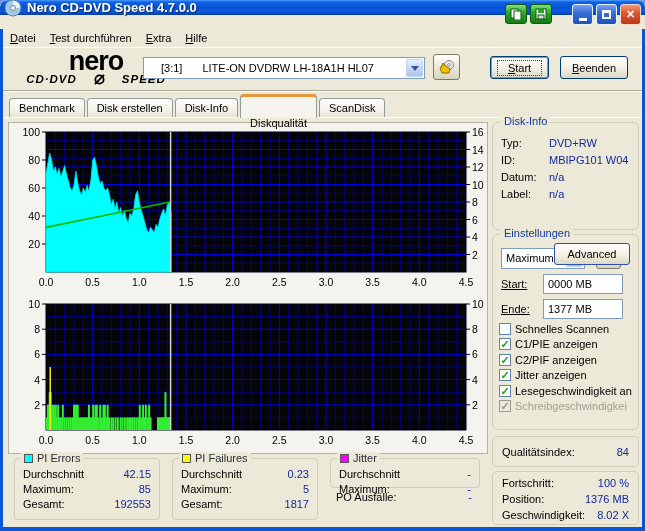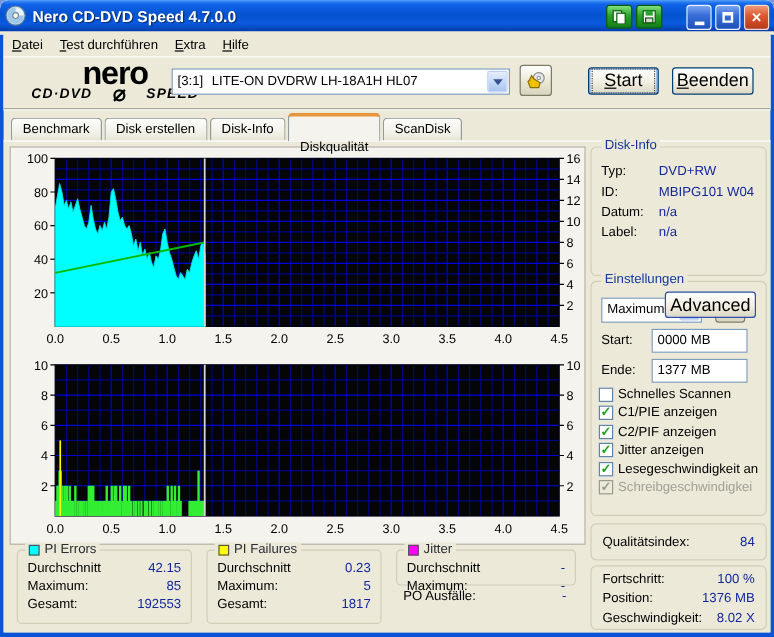--- a/index.html
+++ b/index.html
@@ -1,20 +1,20 @@
 <!DOCTYPE html>
 <html><head>
 <meta charset="utf-8">
 <style>
   * { margin:0; padding:0; box-sizing:border-box; }
   html,body { background:#7a96df; font-family:"Liberation Sans",sans-serif; }
   .win { position:relative; width:645px; height:531px; background:#ECE9D8;
          border-radius:7px 7px 0 0; overflow:hidden; font-size:11px; color:#000; }
   
-  .titlebar { position:absolute; left:0; top:0; width:645px; height:26px;
+  .titlebar { position:absolute; left:0; top:0; width:645px; height:15px;
     background:linear-gradient(180deg,#5aa1f8 0%,#2a80f2 6%,#1062e8 14%,#0453cf 48%,#0a5ae0 75%,#0846b8 94%,#003bb0 100%);
     border-radius:7px 7px 0 0; display:flex; align-items:center; }
   .tb-title { color:#fff; font-weight:bold; font-size:13px; text-shadow:1px 1px 1px #0a2a66; margin-left:5px; }
   .tb-ico { width:18px; height:18px; margin-left:4px; }
   .tb-right { position:absolute; right:4px; top:4px; display:flex; gap:3px; }
   .gbtn { width:22px; height:20px; border:1px solid #0c5c0c; border-radius:3px;
     background:linear-gradient(180deg,#7fe07f,#2aa32a 45%,#147d14); display:flex; align-items:center; justify-content:center; }
   .spacer8 { width:14px; }
   .wbtn { width:21px; height:21px; border:1px solid #eaf2ff; border-radius:3px; color:#fff;
     background:linear-gradient(180deg,#7ba4f0,#3a6fd8 40%,#1e50b8); display:flex; align-items:center; justify-content:center;
@@ -32,28 +32,28 @@
   .frame-l { left:0; } .frame-r { right:0; }
   .frame-b { position:absolute; bottom:0; left:0; width:645px; height:4px; background:#0a55d5; }
   
   .toolbar { position:absolute; left:3px; top:48px; width:639px; height:43px; background:#ECE9D8;
     border-bottom:1px solid #aca899; box-shadow:0 1px 0 #fff; }
   .logo { position:absolute; left:18px; top:1px; width:150px; text-align:center; color:#000; }
   .logo .l1 { font-weight:bold; font-size:27px; letter-spacing:-1px; line-height:24px; }
   .logo .l2 { font-weight:bold; font-style:italic; font-size:11.5px; letter-spacing:1px; display:flex; align-items:center; justify-content:center; gap:17px; }
   .combo { position:absolute; left:140px; top:9px; width:282px; height:22px; background:#fff;
     border:1px solid #7f9db9; display:flex; align-items:center; }
-  .combo .val { flex:1; padding-left:4px; white-space:nowrap; overflow:hidden; display:flex; gap:7px; }
+  .combo .val { flex:1; padding-left:17px; white-space:nowrap; overflow:hidden; display:flex; gap:20px; }
   .dropbtn { width:17px; height:18px; margin-right:1px; border:1px solid #bcd2ee; border-radius:2px;
     background:linear-gradient(180deg,#e6eefc,#c6d9f8 50%,#aac4ef); display:flex; align-items:center; justify-content:center; }
   .chevron { width:0; height:0; border-left:4px solid transparent; border-right:4px solid transparent; border-top:5px solid #37548f; }
   .iconbtn { position:absolute; left:430px; top:6px; width:27px; height:26px; border:1px solid #7c7c64; border-radius:3px;
     background:linear-gradient(180deg,#fff,#ece9d8 50%,#d8d4bd); display:flex; align-items:center; justify-content:center; }
   .xpbtn { position:absolute; top:8px; height:23px; border:1px solid #003c74; border-radius:3px;
-    background:linear-gradient(180deg,#fff,#f2efe2 55%,#dcd8c4); display:flex; align-items:center; justify-content:center; font-size:15px; }
+    background:linear-gradient(180deg,#fff,#f2efe2 55%,#dcd8c4); display:flex; align-items:center; justify-content:center; font-size:11px; }
   .xpbtn u { text-decoration:underline; }
   #start-btn { left:487px; width:59px; box-shadow:0 0 0 1px #6f9bdd inset; }
   #start-btn .focus { border:1px dotted #444; padding:1px 10px; }
   #quit-btn { left:557px; width:68px; }
   
   .tabrow { position:absolute; left:3px; top:93px; width:639px; height:25px; display:flex; align-items:flex-end; padding-left:6px; }
   .tab { height:20px; padding:3px 9px 0 9px; margin-right:2px; border:1px solid #919b9c; border-bottom:none;
     border-radius:4px 4px 0 0; background:linear-gradient(180deg,#fdfdfb,#f0efe4 70%,#e4e1cf); }
   .tab.active { height:24px; padding-top:20px; background:#f4f3ee; border-top:3px solid #e5953a; position:relative; z-index:2; }
   .page { position:absolute; left:3px; top:117px; width:639px; height:410px; background:#ECE9D8; border-top:1px solid #fff; }
@@ -76,21 +76,21 @@
   #disk-info { left:492px; top:122px; width:147px; height:108px; padding-top:12px; }
   #disk-info .kv2 { padding:2px 8px 3px 8px; }
   #settings { left:492px; top:234px; width:147px; height:196px; padding-top:10px; }
   .setrow { display:flex; align-items:center; padding:2px 8px; }
   .speedcombo { width:84px; height:21px; background:#fff; border:1px solid #7f9db9; display:flex; align-items:center; }
   .speedcombo .val { flex:1; padding-left:4px; }
   .refbtn { width:25px; height:22px; margin-left:11px; border:1px solid #7c7c64; border-radius:3px;
     background:linear-gradient(180deg,#fff,#ece9d8 55%,#d8d4bd); color:#1e8c1e; font-size:15px; font-weight:bold;
     display:flex; align-items:center; justify-content:center; }
   .fieldrow { display:flex; align-items:center; padding:3px 8px 2px 8px; }
-  .fieldrow .k { width:42px; }
+  .fieldrow .k { width:42px;text-decoration:underline; }
   .field { width:80px; height:20px; background:#fff; border:1px solid #7f9db9; padding:3px 0 0 4px; color:#000; }
   .chk { display:flex; align-items:center; height:15.5px; padding:0 6px; overflow:hidden; white-space:nowrap; }
   .chk .box { width:12px; height:12px; min-width:12px; background:#fff; border:1px solid #5f83ac; margin-right:4px;
     font-size:11px; line-height:10px; color:#21a121; font-weight:bold; text-align:center; }
   .chk.disabled .box { background:#ece9d8; border-color:#9a9a8e; color:#9a9a8e; }
   .chk.disabled .lbl { color:#a0a094; }
   #advanced-btn { position:absolute; right:8px; bottom:7px; width:76px; height:22px; border:1px solid #2f4fae; border-radius:3px;
     background:linear-gradient(180deg,#fff,#f2efe2 55%,#dcd8c4); display:flex; align-items:center; justify-content:center; }
   #quality-box { left:492px; top:436px; width:147px; height:31px; display:flex; align-items:center; }
   #quality-box .kv { width:100%; padding:0 9px; }

